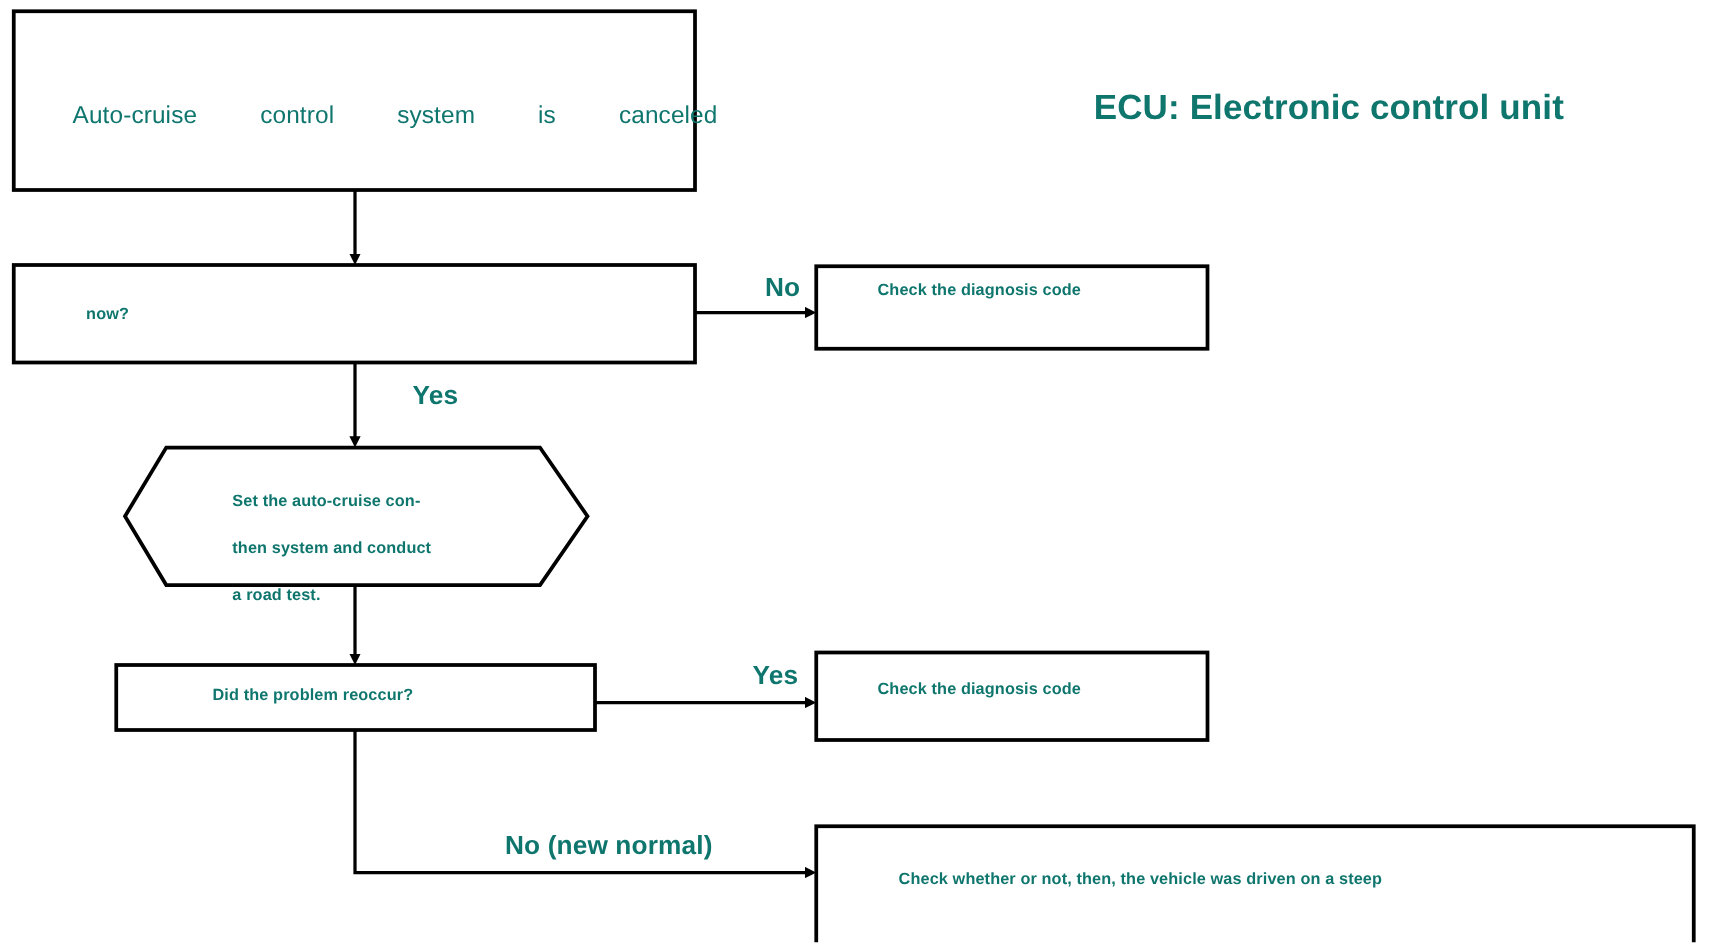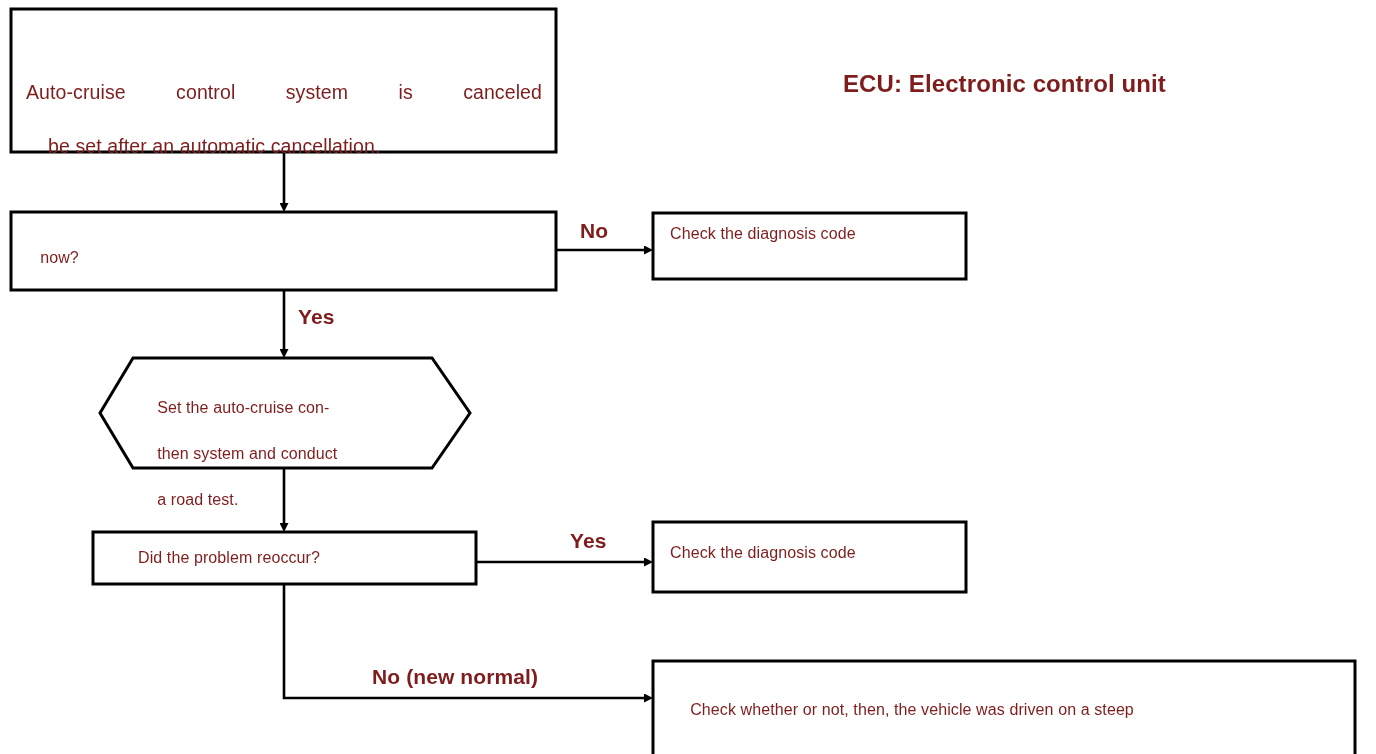--- a/index.html
+++ b/index.html
@@ -35,48 +35,49 @@
     stroke: #000000;
     stroke-width: 2.6;
     fill: none;
   }
   .arrow-head {
     fill: #000000;
   }
   
   .txt {
     position: absolute;
-    color: #7f1d1d;
+    color: #0f766e;
     font-family: "Liberation Sans", sans-serif;
     white-space: pre;
     line-height: 1.30;
     letter-spacing: 0.1px;
+    margin-left: 32px;
   }
   .box-text {
-    font-size: 16px;
-    font-weight: 400;
+    font-size: 13px;
+    font-weight: 700;
   }
   .box1-text {
     left: 26px;
     top: 24px;
     font-size: 19.5px;
     line-height: 1.40;
     width: 520px;
   }
   .box1-line-justify {
     display: block;
     text-align: justify;
     text-align-last: justify;
     white-space: normal;
     width: 516px;
   }
   .legend-text {
     left: 843px;
     top: 68px;
-    font-size: 24px;
+    font-size: 28px;
     font-weight: 700;
   }
   .box2-text {
     left: 22px;
     top: 224px;
     width: 524px;
     line-height: 1.42;
   }
   .box2-line-justify {
     display: block;
@@ -177,21 +178,20 @@
     <path d="M476,562 L646,562" class="connector-line" marker-end="url(#arrowdown)"></path>
 
      check steep slope --&gt;
     <path d="M284,584 L284,698 L646,698" class="connector-line" marker-end="url(#arrowdown)"></path>
   </svg>
 
   <div class="txt legend-text">ECU: Electronic control unit</div>
 
   <div class="txt box1-text">
     <span class="box1-line-justify">Auto-cruise  control  system  is  canceled</span>
-    <span>be set after an automatic cancellation.</span>
   </div>
 
   <div class="txt box-text box2-text">
     <span>now?</span>
   </div>
 
   <div class="txt box-text diag1-text">Check the diagnosis code</div>
 
   <div class="txt box-text hex-text">
     <span>Set the auto-cruise con-</span><br>

